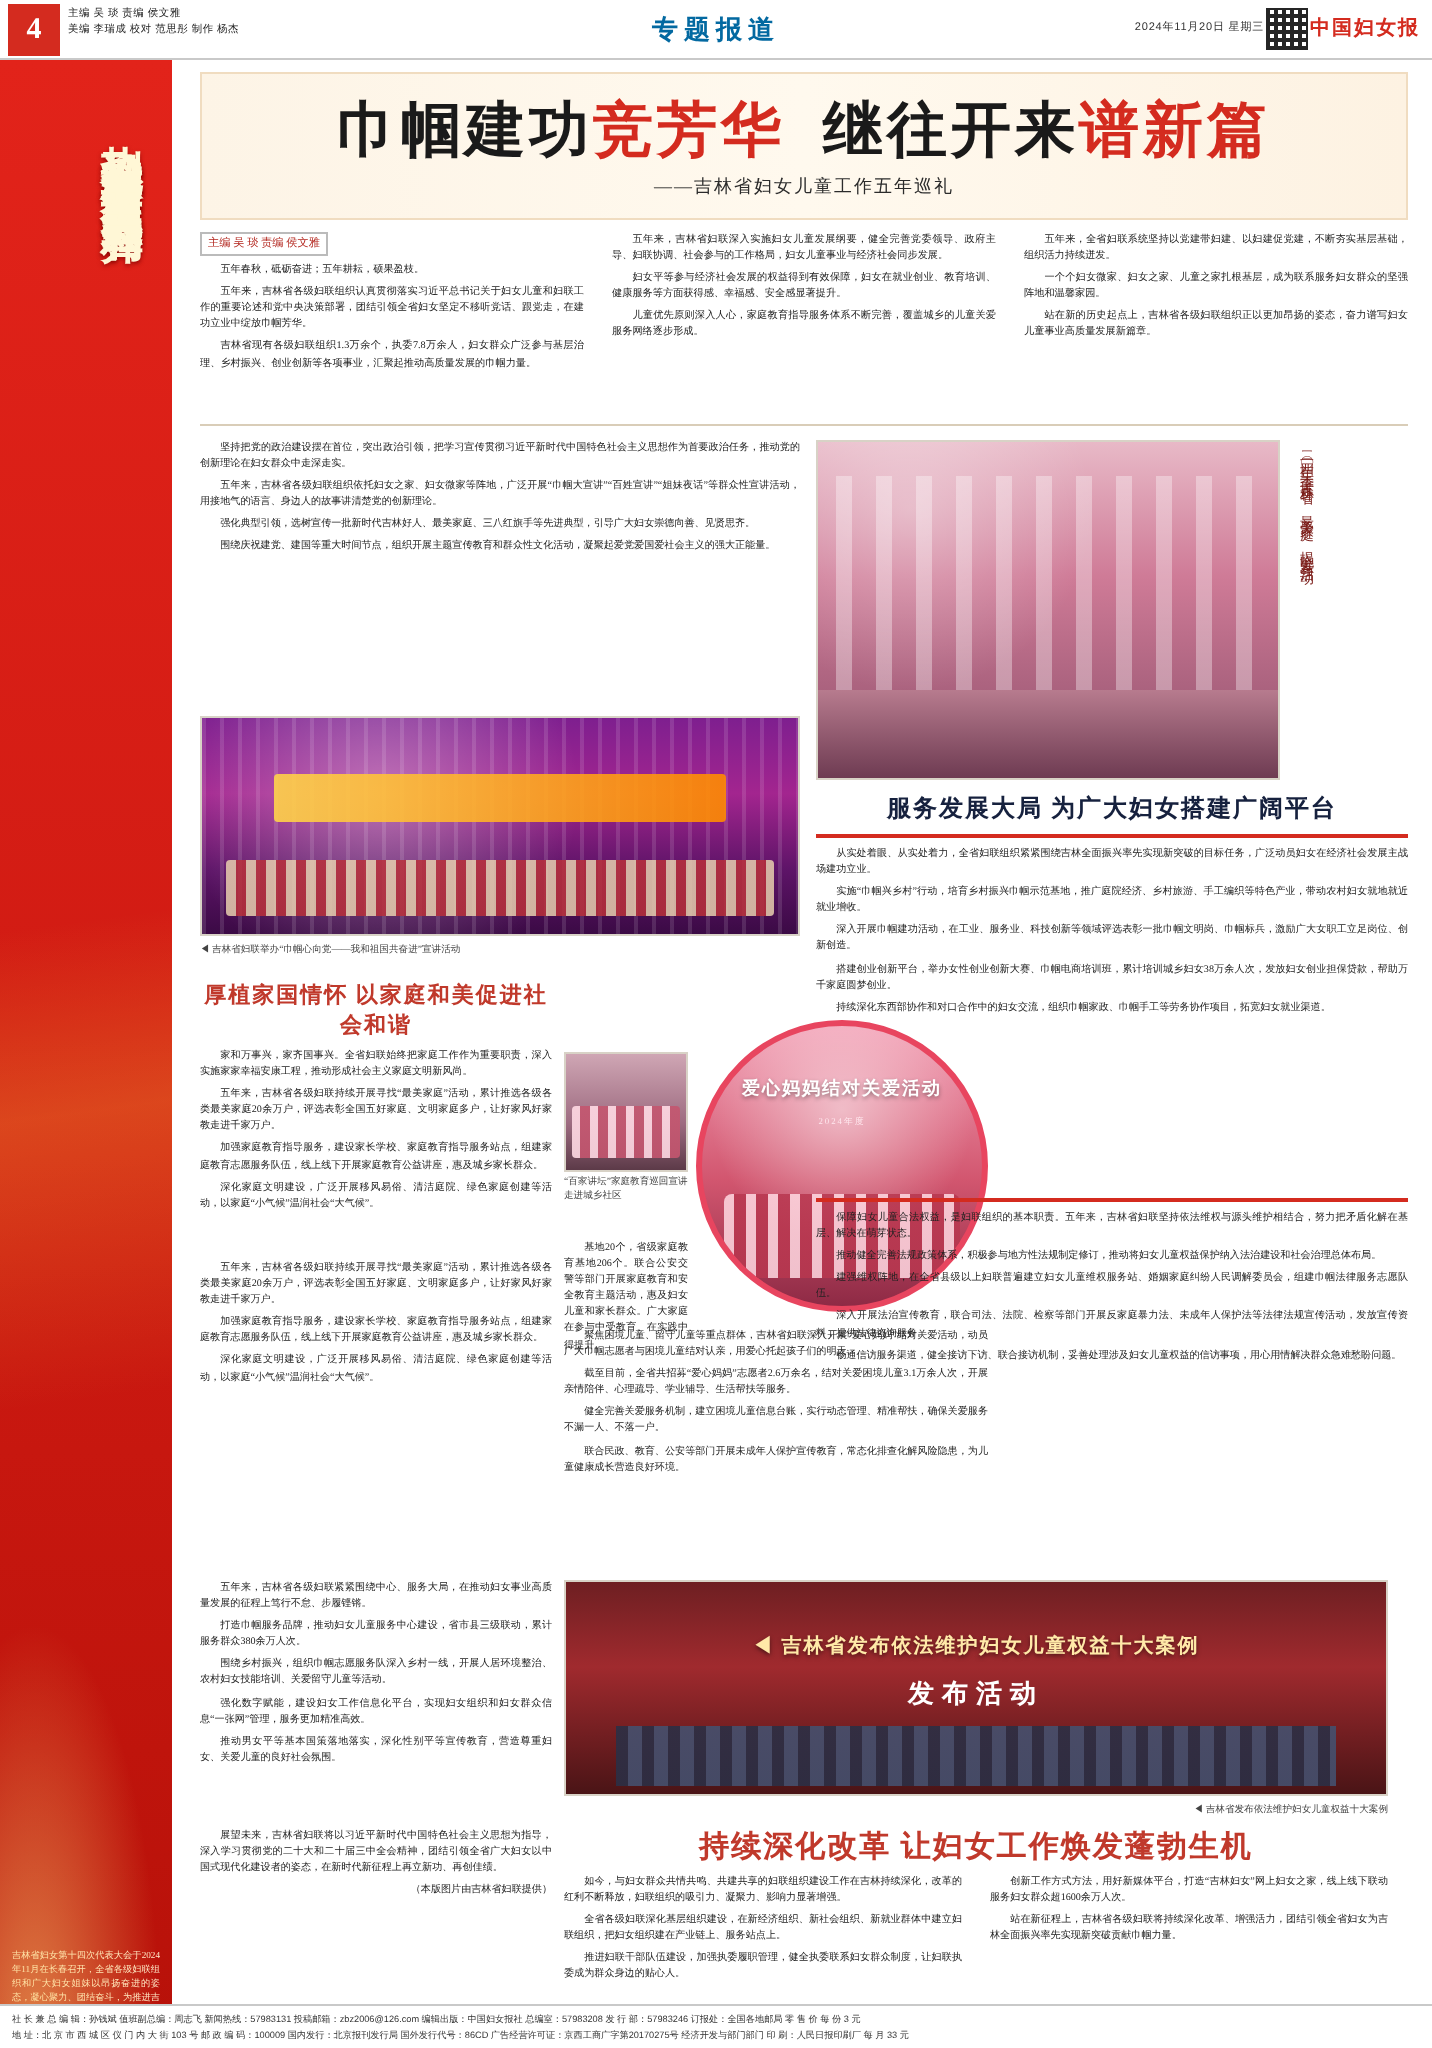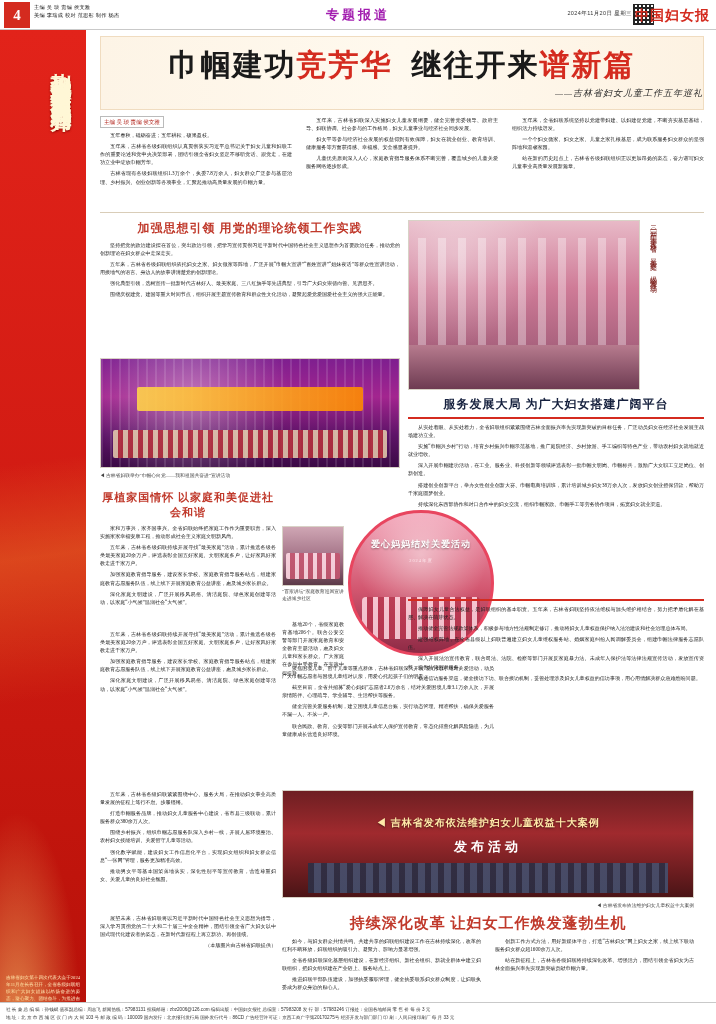--- a/index.html
+++ b/index.html
@@ -25,28 +25,28 @@
     display:flex; align-items:center; justify-content:center;
     font-family:"Liberation Serif", serif;
   }
   .mh-left {
     position:absolute; left:34px; top:3px; font-size:5.2px; line-height:8px;
     color:#222; font-family:"Liberation Sans", sans-serif;
   }
   .mh-left div { white-space:nowrap; letter-spacing:0.3px; }
   .mh-title {
     position:absolute; left:0; right:0; top:6px; text-align:center;
-    font-size:13px; font-weight:bold; letter-spacing:3px; color:#a21caf;
+    font-size:13px; font-weight:bold; letter-spacing:3px; color:#0369a1;
   }
   .mh-date {
     position:absolute; right:84px; top:10px; font-size:5.5px; color:#333;
     font-family:"Liberation Sans", sans-serif; letter-spacing:0.4px;
   }
   .mh-paper {
-    position:absolute; right:6px; top:7px; font-size:14px; font-weight:bold;
+    position:absolute; right:6px; top:7px; font-size:10px; font-weight:bold;
     color:#d42b1f; letter-spacing:1px;
   }
   .mh-qr {
     position:absolute; right:62px; top:4px; width:21px; height:21px;
     background:
       repeating-linear-gradient(90deg,#000 0 2px,#fff 2px 4px),
       repeating-linear-gradient(0deg,#000 0 2px,#fff 2px 4px);
     background-blend-mode: multiply;
     opacity:.85;
   }
@@ -88,22 +88,22 @@
     background:linear-gradient(90deg,#fdf4e6,#fff9ee 50%,#fdf2e2);
     border:1px solid #f0dcc0;
   }
   .headline {
     position:absolute; left:0; right:0; top:8px; text-align:center;
     font-size:30px; font-weight:bold; color:#d42b1f; letter-spacing:2px;
     font-family:"Liberation Serif", serif;
   }
   .headline .blk{ color:#1a1a1a; }
   .subhead {
-    position:absolute; left:0; right:0; top:50px; text-align:right;
-    font-size:9px; color:#2b2b2b; letter-spacing:1px;font-style:italic;
+    position:absolute; left:0; right:0; top:50px; text-align:center;
+    font-size:9px; color:#2b2b2b; letter-spacing:1px;
   }
 
   
   .topcols{ position:absolute; left:14px; top:86px; width:604px; height:92px; }
   .lead-tag{
     font-size:5.6px; border:1px solid #bbb; padding:1px 3px; display:inline-block;
     color:#b3261e; margin-bottom:3px;
   }
   .col { float:left; font-size:5.1px; line-height:8.1px; text-align:justify; color:#222; }
   .col p{ margin:0 0 3px 0; text-indent:2em; }
@@ -274,21 +274,20 @@
       <div class="col c3">
         <p>五年来，全省妇联系统坚持以党建带妇建、以妇建促党建，不断夯实基层基础，组织活力持续迸发。</p>
         <p>一个个妇女微家、妇女之家、儿童之家扎根基层，成为联系服务妇女群众的坚强阵地和温馨家园。</p>
         <p>站在新的历史起点上，吉林省各级妇联组织正以更加昂扬的姿态，奋力谱写妇女儿童事业高质量发展新篇章。</p>
       </div>
     </div>
 
     <div class="rule" style="top:182px;"></div>
 
     <div style="position:absolute; left:14px; top:190px; width:300px;">
-      <div class="sec-title">加强思想引领 用党的理论统领工作实践</div>
       <div class="body-text">
         <p>坚持把党的政治建设摆在首位，突出政治引领，把学习宣传贯彻习近平新时代中国特色社会主义思想作为首要政治任务，推动党的创新理论在妇女群众中走深走实。</p>
         <p>五年来，吉林省各级妇联组织依托妇女之家、妇女微家等阵地，广泛开展“巾帼大宣讲”“百姓宣讲”“姐妹夜话”等群众性宣讲活动，用接地气的语言、身边人的故事讲清楚党的创新理论。</p>
         <p>强化典型引领，选树宣传一批新时代吉林好人、最美家庭、三八红旗手等先进典型，引导广大妇女崇德向善、见贤思齐。</p>
         <p>围绕庆祝建党、建国等重大时间节点，组织开展主题宣传教育和群众性文化活动，凝聚起爱党爱国爱社会主义的强大正能量。</p>
       </div>
     </div>
 
     <div class="photo ph-stage" style="position:absolute; left:14px; top:328px; width:300px; height:110px;">
       <div class="lights"></div>

